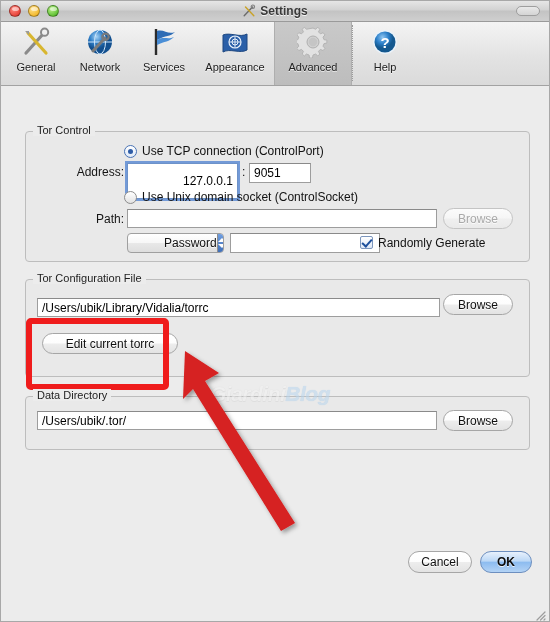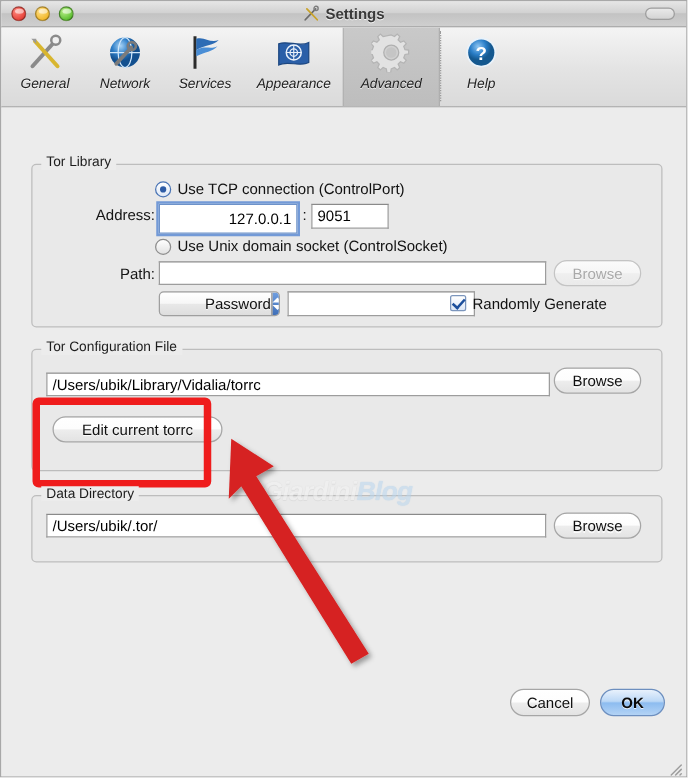--- a/index.html
+++ b/index.html
@@ -108,21 +108,20 @@
   .tb-icon {
     width: 32px; height: 32px;
     display: flex; align-items: center; justify-content: center;
   }
   .tb-label {
     font-size: 11px;
     color: #212121;
     margin-top: 3px;
     white-space: nowrap;
     text-shadow: 0 1px 0 rgba(255,255,255,.7);
-    font-style: italic;
   }
   .tb-sep {
     width: 0;
     height: 56px;
     margin-top: 3px;
     border-left: 1px dotted #9b9b9b;
     align-self: flex-start;
   }
 
   
@@ -482,31 +481,31 @@
         </svg>
       </div>
       <div class="tb-label">Help</div>
     </div>
 
   </div>
 
   <div class="content">
 
     <div class="group" style="left:24px; top:45px; width:505px; height:131px;">
-      <div class="group-title">Tor Library</div>
+      <div class="group-title">Tor Control</div>
       <div class="group-box">
 
         <div class="radio-line" style="left:98px; top:12px;">
           <span class="radio on"></span>
           <span>Use TCP connection (ControlPort)</span>
         </div>
 
         <div class="row-label" style="left:30px; top:33px; width:68px;">Address:</div>
 
-        <input class="txt focused right" type="text" style="left: 101px; top: 31px; width: 111px; height: 24px;" value="127.0.0.1">
+        <input class="txt focused right" type="text" style="left: 101px; top: 31px; width: 111px; height: 36px;" value="127.0.0.1">
 
         <span class="colon" style="left:216px; top:33px;">:</span>
 
         <input class="txt" type="text" style="left: 223px; top: 31px; width: 62px; height: 20px;" value="9051">
 
         <div class="radio-line" style="left:98px; top:58px;">
           <span class="radio"></span>
           <span>Use Unix domain socket (ControlSocket)</span>
         </div>
 

